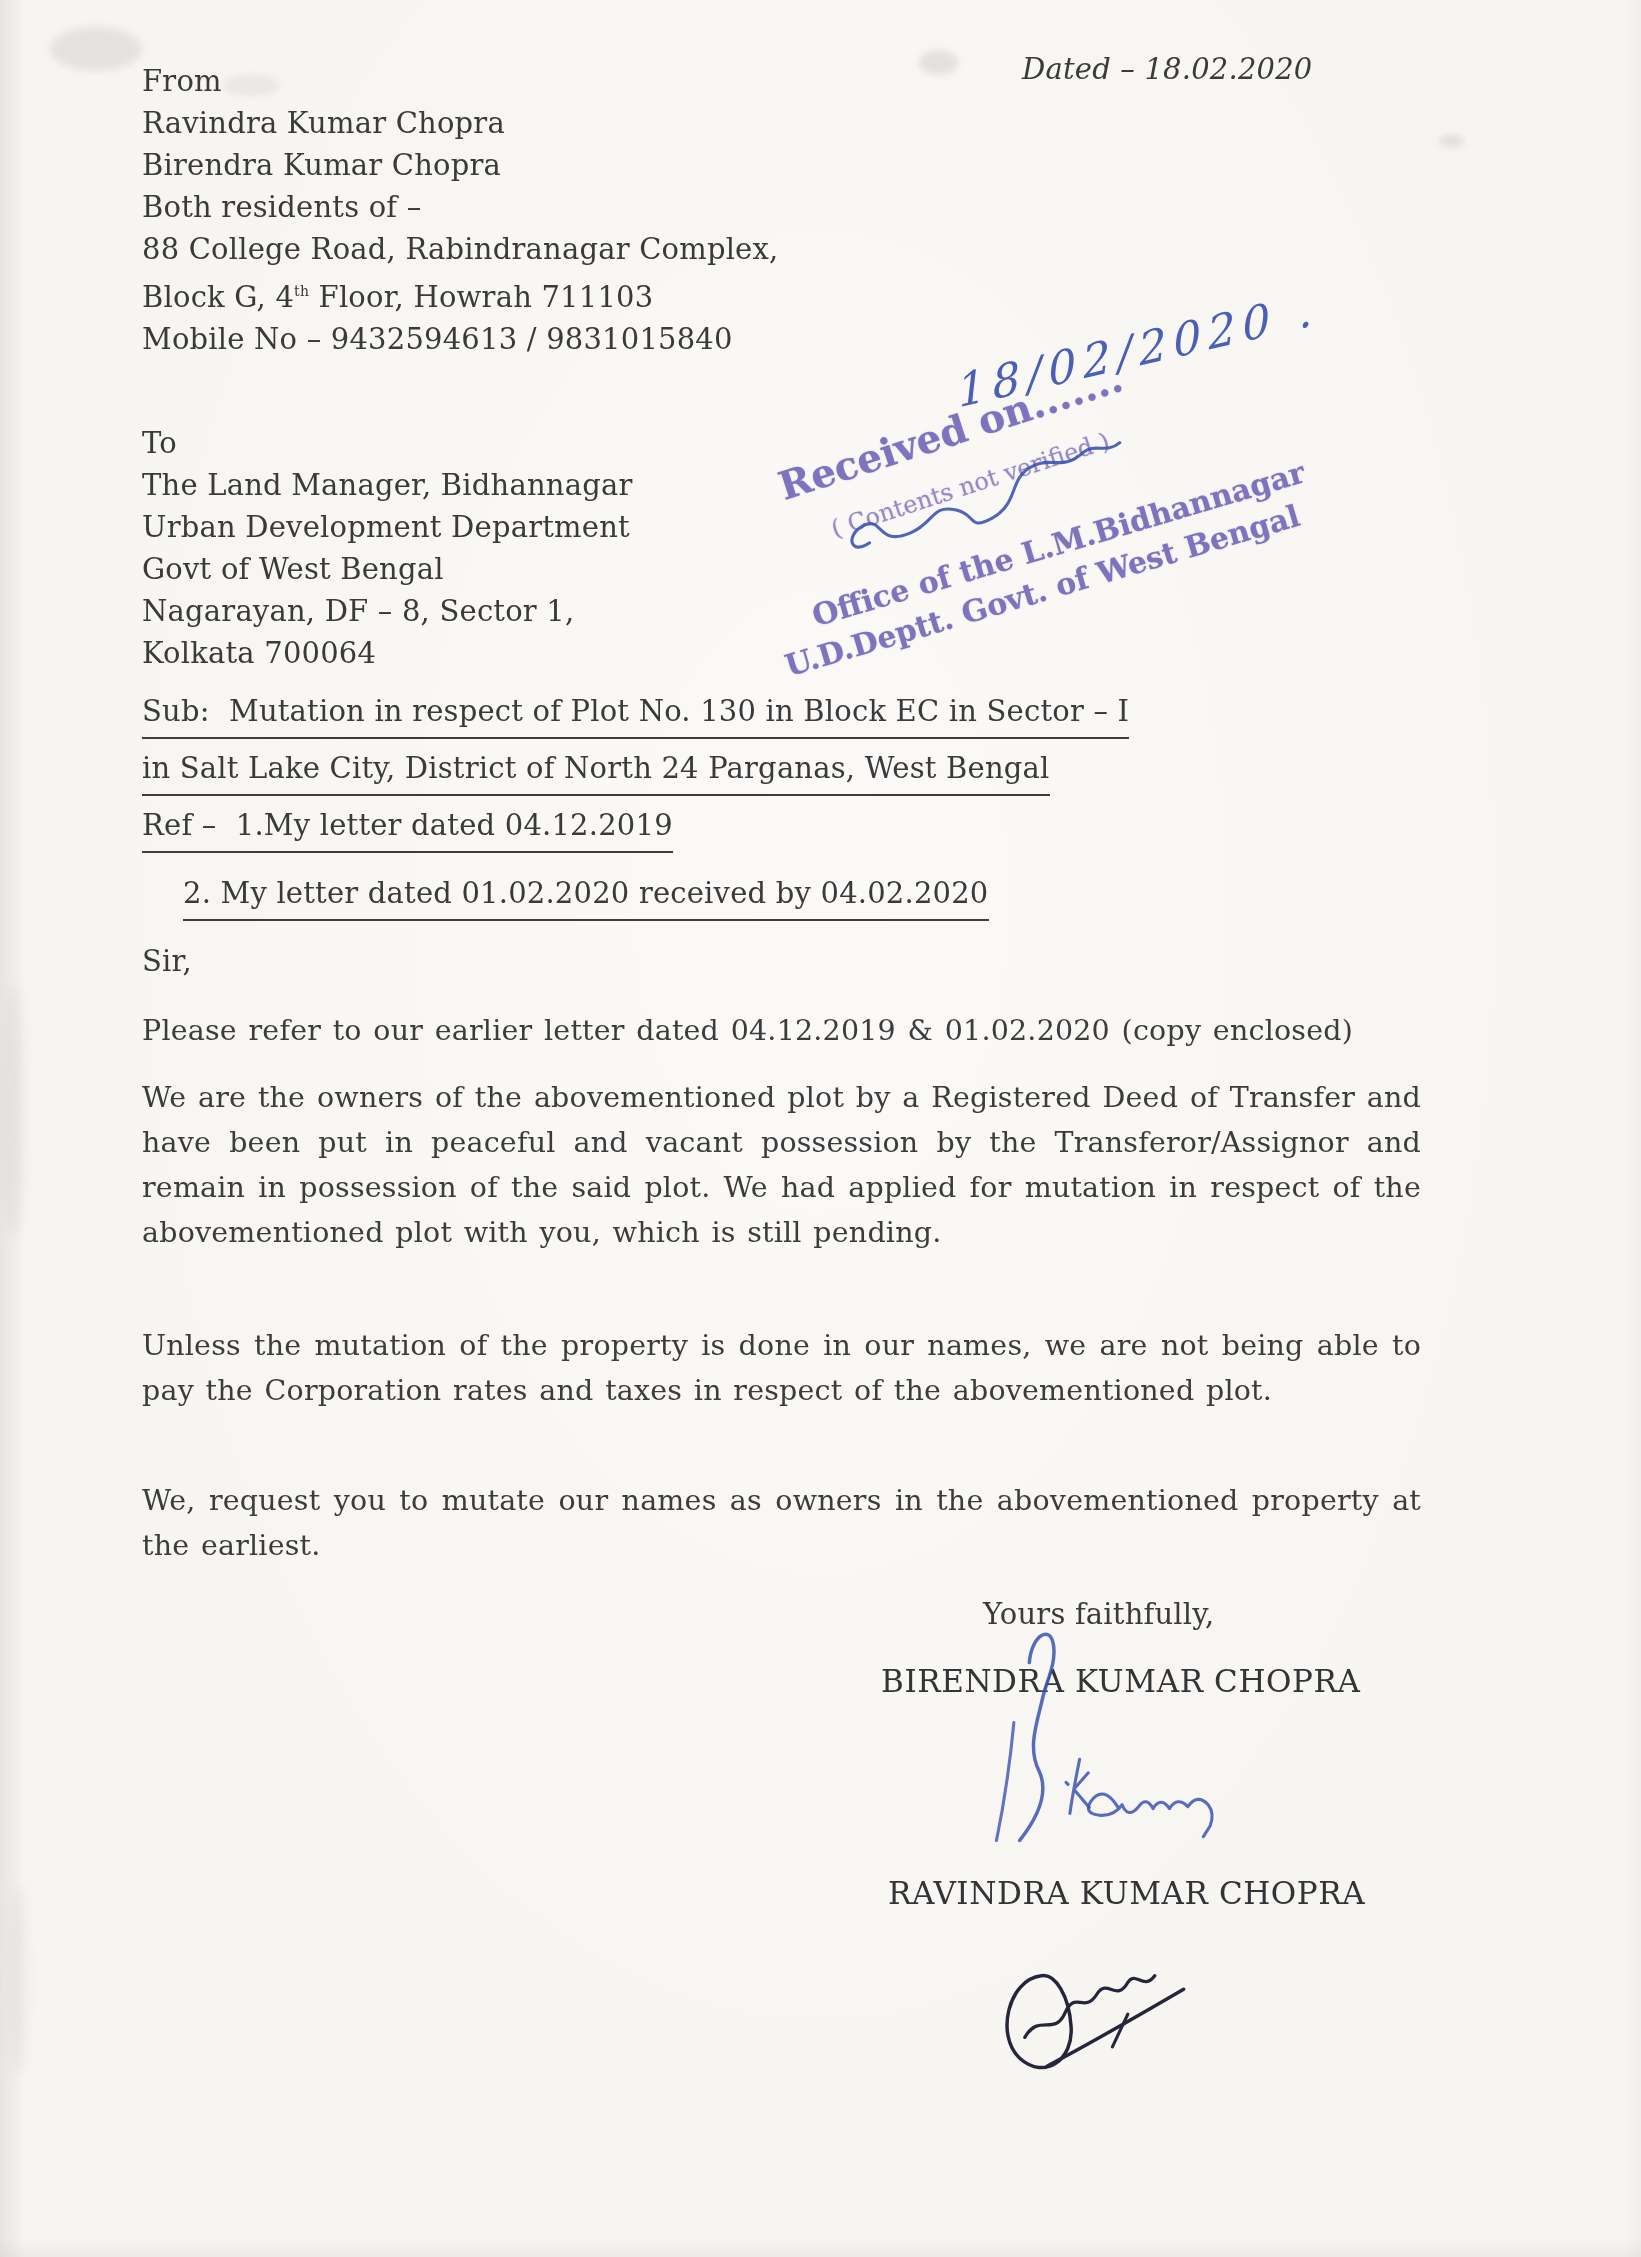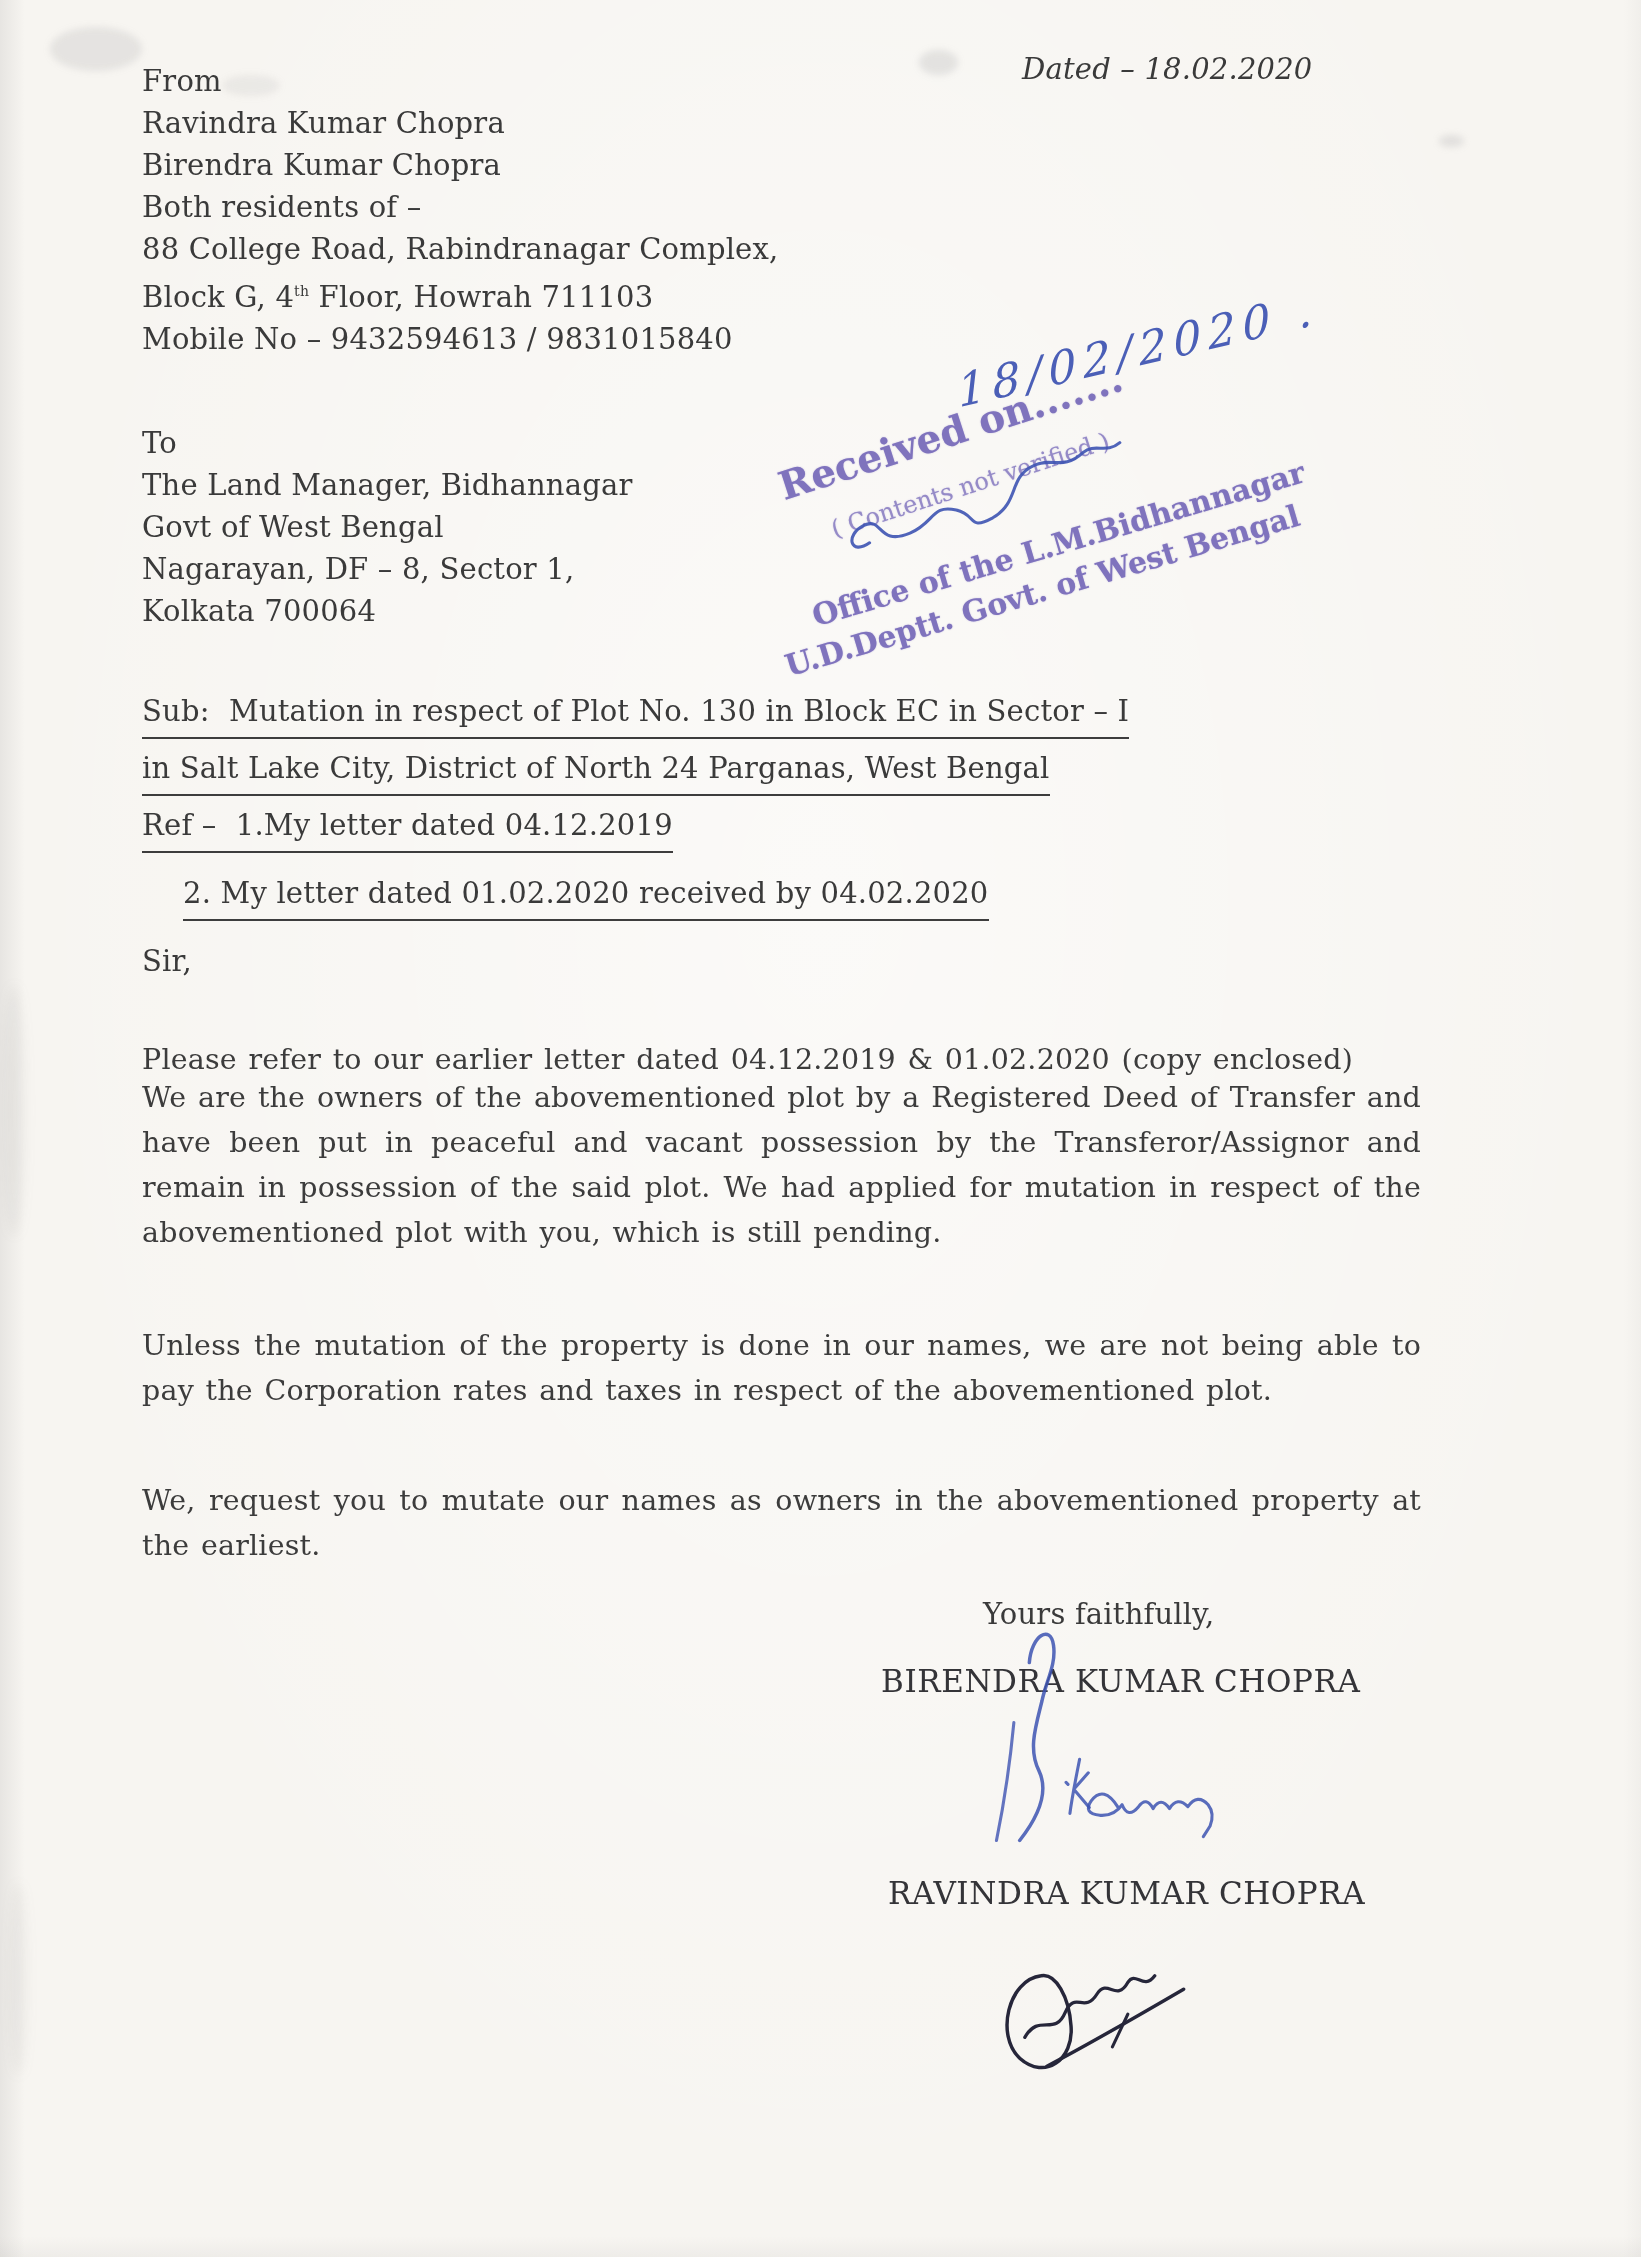--- a/index.html
+++ b/index.html
@@ -80,20 +80,21 @@
     <div>Birendra Kumar Chopra</div>
     <div>Both residents of –</div>
     <div>88 College Road, Rabindranagar Complex,</div>
     <div><span>Block G, 4</span><sup style="font-size:14px;">th</sup><span> Floor, Howrah 711103</span></div>
     <div>Mobile No – 9432594613 / 9831015840</div>
   </div>
 
   <div class="abs txt" style="left:142px;top:422px;">
     <div>To</div>
     <div>The Land Manager, Bidhannagar</div>
+    <div>Urban Development Department</div>
     <div>Govt of West Bengal</div>
     <div>Nagarayan, DF – 8, Sector 1,</div>
     <div>Kolkata 700064</div>
   </div>
 
   <div class="stamp-cluster">
     <div class="hw hw-date">18/02/2020 .</div>
     <div class="stamp-txt" style="left:27px;top:114px;font-size:39px;transform:rotate(-18deg);">Received on.......</div>
     <div class="stamp-txt" style="left:79px;top:166px;font-size:24px;font-weight:normal;transform:rotate(-18deg);opacity:.72;">( Contents not verified )</div>
     <svg class="abs" style="left:89px;top:85px;" width="290" height="154" viewBox="0 0 300 160">
@@ -110,21 +111,21 @@
 
   <div class="abs txt" style="left:142px;top:804px;">
     <span class="u-line"><span class="gap-after">Ref –</span><span>1.My letter dated 04.12.2019</span></span>
   </div>
   <div class="abs txt" style="left:183px;top:872px;">
     <span class="u-line">2. My letter dated 01.02.2020 received by 04.02.2020</span>
   </div>
 
   <div class="abs txt" style="left:142px;top:940px;">Sir,</div>
 
-  <p class="para single" style="top:1008px;margin-top:29px;">Please refer to our earlier letter dated 04.12.2019 &amp; 01.02.2020 (copy enclosed)</p>
+  <p class="para single" style="top:1008px;">Please refer to our earlier letter dated 04.12.2019 &amp; 01.02.2020 (copy enclosed)</p>
   <p class="para" style="top:1075px;">We are the owners of the abovementioned plot by a Registered Deed of Transfer and have been put in peaceful and vacant possession by the Transferor/Assignor and remain in possession of the said plot. We had applied for mutation in respect of the abovementioned plot with you, which is still pending.</p>
   <p class="para" style="top:1323px;">Unless the mutation of the property is done in our names, we are not being able to pay the Corporation rates and taxes in respect of the abovementioned plot.</p>
   <p class="para" style="top:1478px;">We, request you to mutate our names as owners in the abovementioned property at the earliest.</p>
 
   <div class="abs txt" style="left:983px;top:1593px;">Yours faithfully,</div>
 
   <div class="abs caps-name" style="left:881px;top:1663px;">BIRENDRA KUMAR CHOPRA</div>
 
   <svg class="abs" style="left:952px;top:1622px;" width="290" height="232" viewBox="0 0 300 240">
     <path d="M80,42 C82,14 102,2 105,24 C108,44 97,62 93,82 C86,110 79,132 90,154 C99,173 92,198 70,226" style="stroke:var(--pen);" stroke-width="3.6" opacity=".85"></path>

